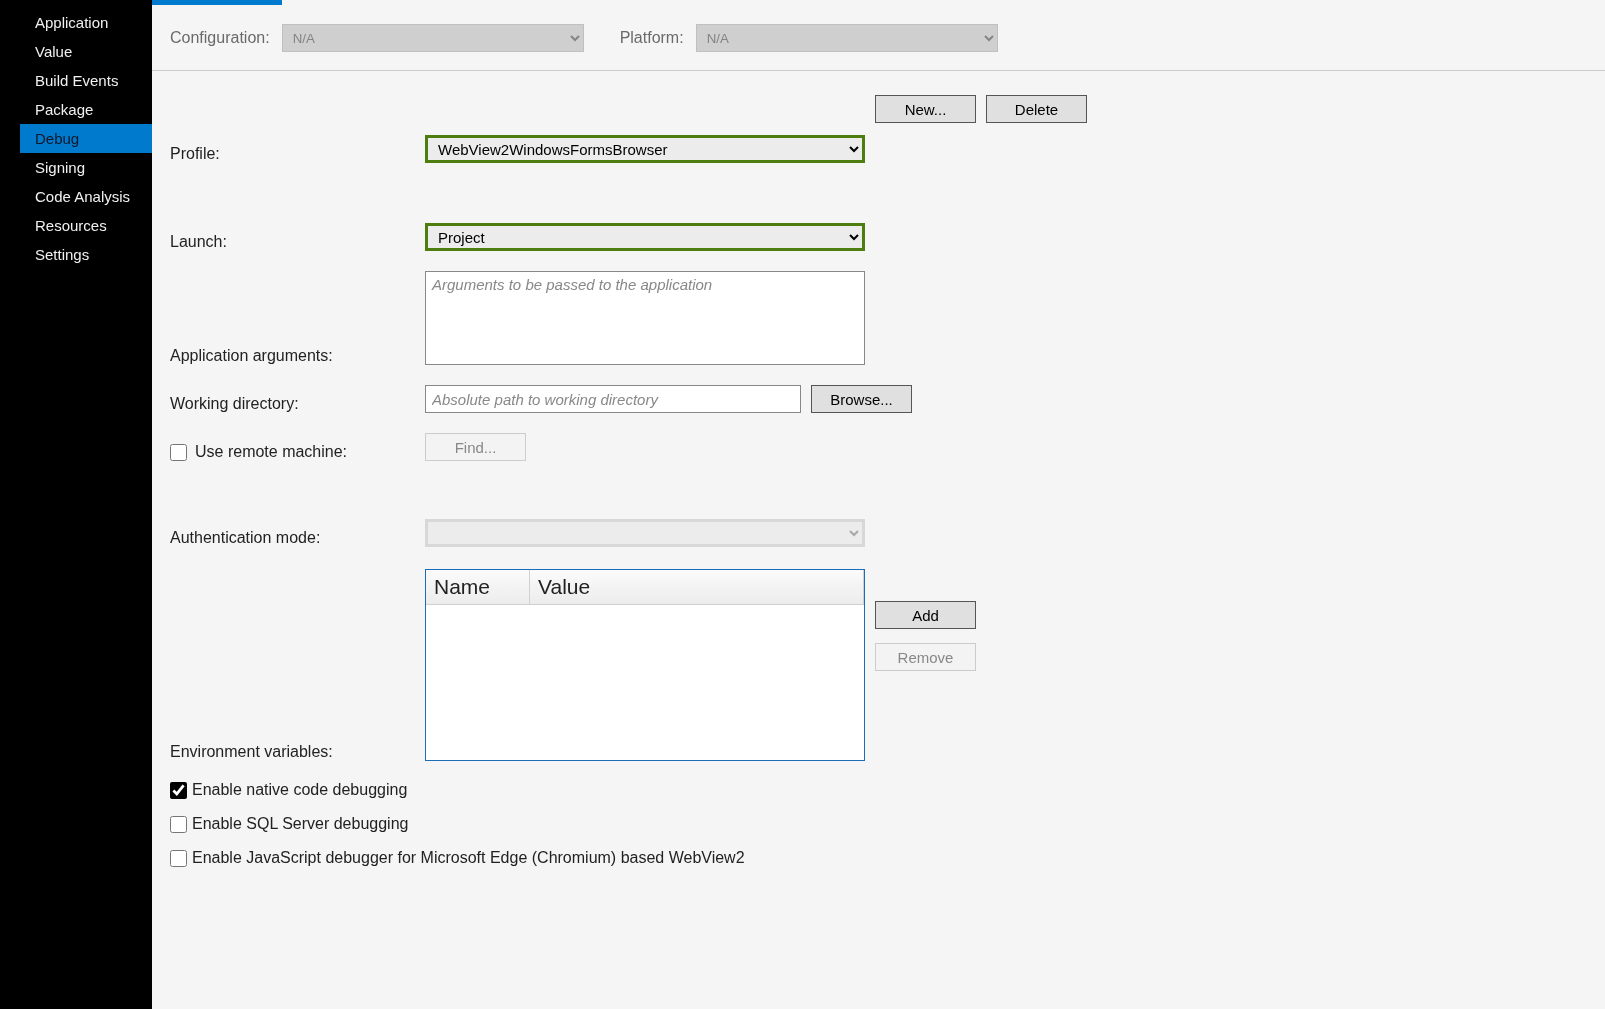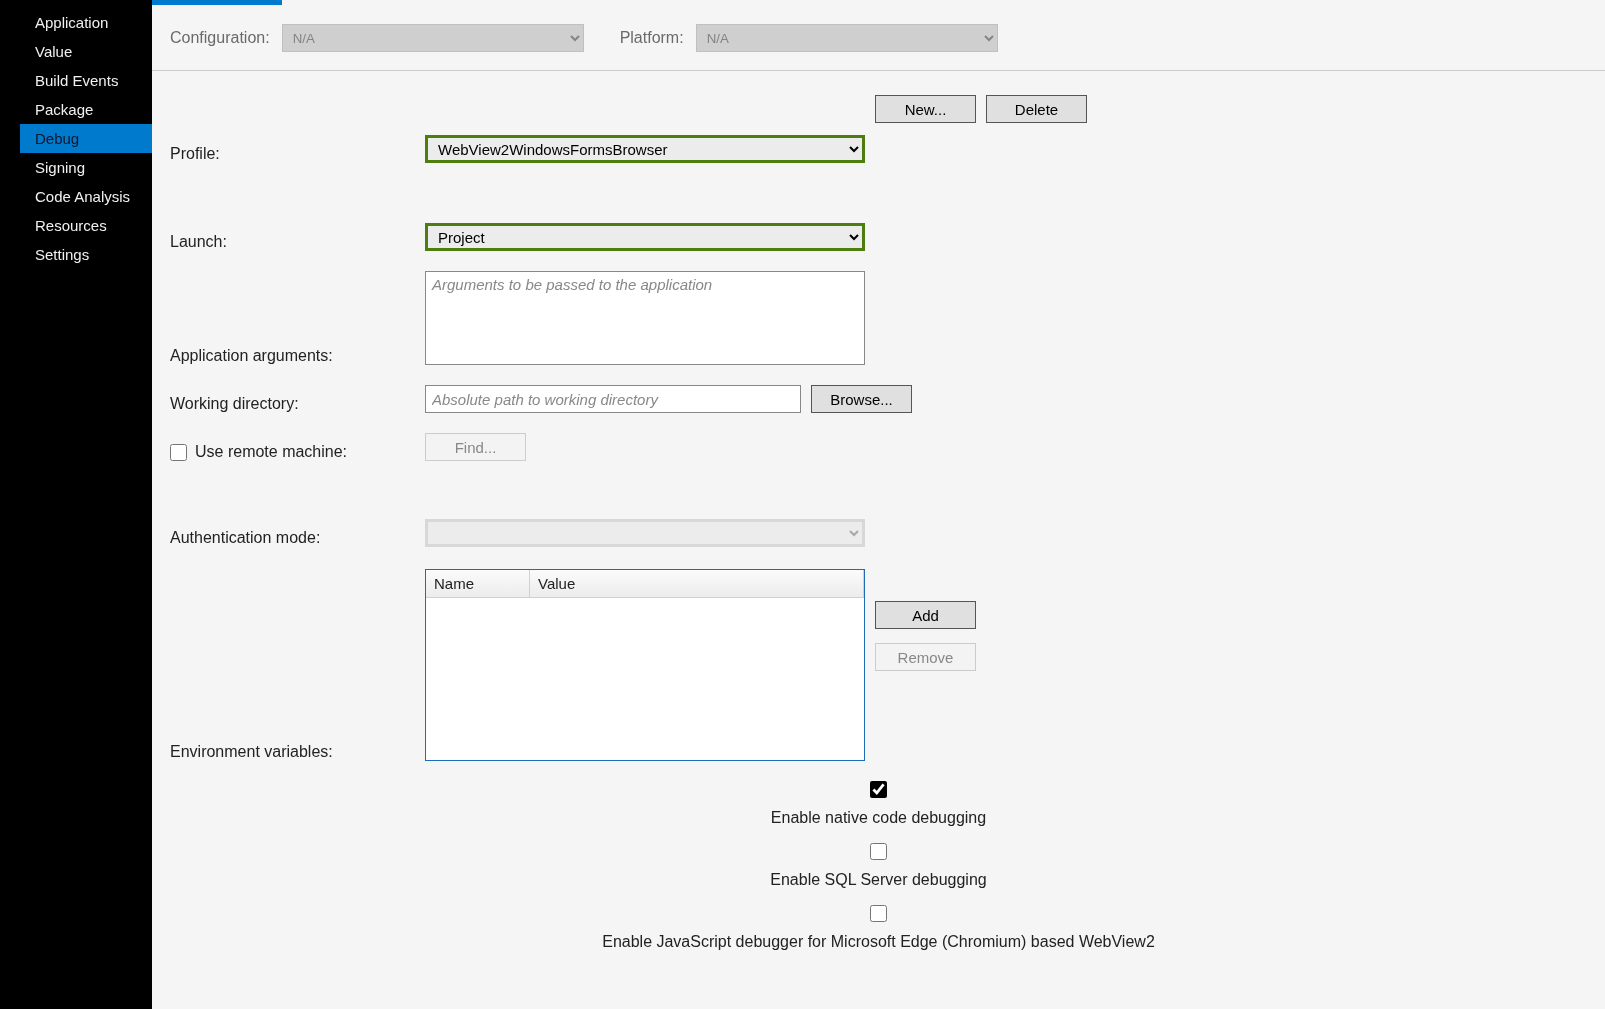--- a/index.html
+++ b/index.html
@@ -23,25 +23,25 @@
   .row .ctl { display: flex; gap: 10px; align-items: flex-start; }
   select.main { width: 440px; height: 28px; background: #ececec; border: 3px solid #4d7c0f; padding: 0 6px; font-size: 15px; margin-top: 40px; }
   select.main.disabled { background: #e9e9e9; color: #888; border-color: #ccc; }
   input.text { width: 376px; height: 28px; border: 1px solid #888; padding: 0 6px; font-size: 15px; background: #fff; }
   input.text.disabled { background: #ececec; color: #888; border-color: #ccc; }
   textarea.args { width: 440px; height: 94px; border: 1px solid #888; padding: 4px 6px; font-size: 15px; font-style: italic; background: #fff; resize: none; font-family: inherit; }
   button.btn { width: 101px; height: 28px; background: #e0e0e0; border: 1px solid #555; cursor: pointer; font-size: 15px; }
   button.btn.disabled { background: #f3f3f3; color: #888; border-color: #ccc; cursor: default; }
   .env-table { width: 440px; height: 192px; border: 1px solid #1e6bb8; background: #fff; }
   .env-header { display: flex; background: linear-gradient(#fbfbfb,#ececec); border-bottom: 1px solid #d0d0d0; }
-  .env-header .col { padding: 5px 8px; border-right: 1px solid #d0d0d0; font-size: 15px; }
+  .env-header .col { padding: 5px 8px; border-right: 1px solid #d0d0d0; font-size: 21px; }
   .env-header .col.name { width: 104px; }
   .env-header .col.value { flex: 1; }
   .env-btns { display: flex; flex-direction: column; gap: 14px; margin-top: 32px; }
-  .check-row { display: flex; align-items: center; gap: 11px; margin: 0 0 16px 0; padding-left: 0; flex-direction: column; }
+  .check-row { display: flex; align-items: center; gap: 5px; margin: 0 0 16px 0; padding-left: 0; }
   .check-row input[type=checkbox] { width: 17px; height: 17px; accent-color: #000; }
   .check-row label { font-size: 16px; }
   .checks-block { margin-left: 0; margin-top: 8px; }
   ::placeholder { color: #888; font-style: italic; }
 </style>
 </head>
 <body>
 
 <div class="app">
   <div class="sidebar">

